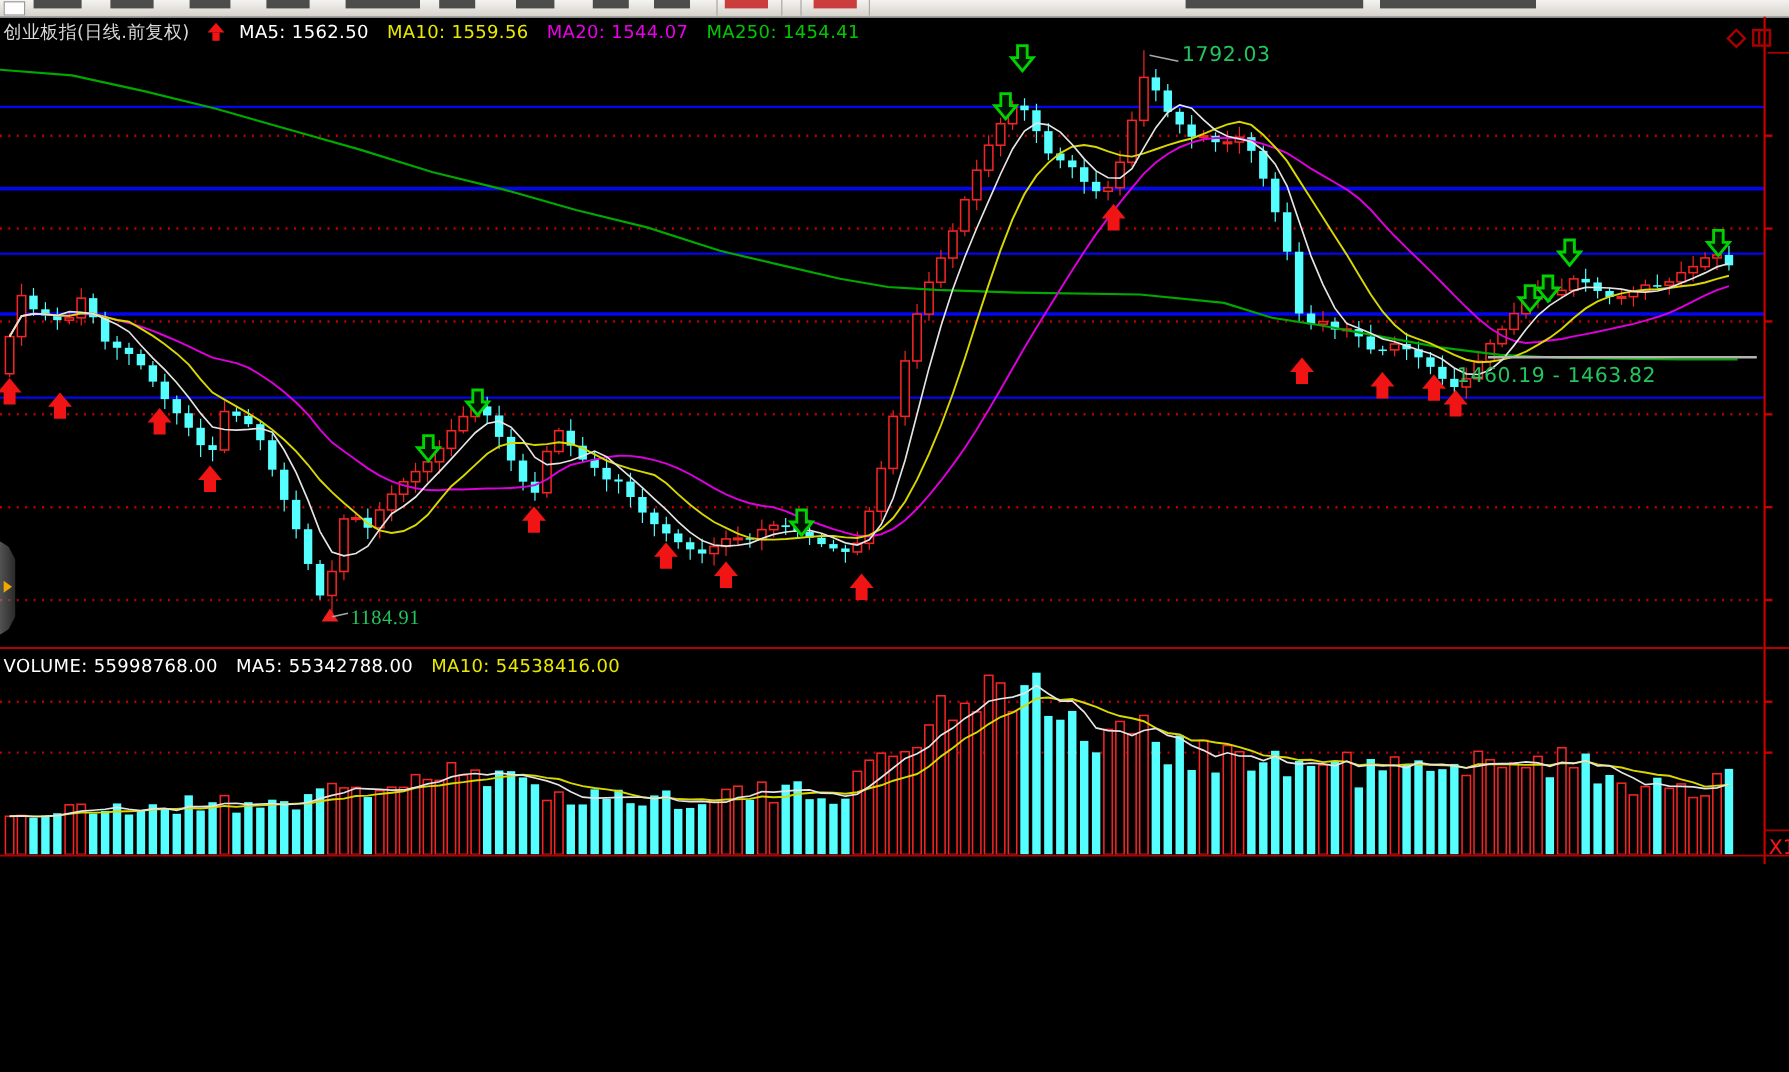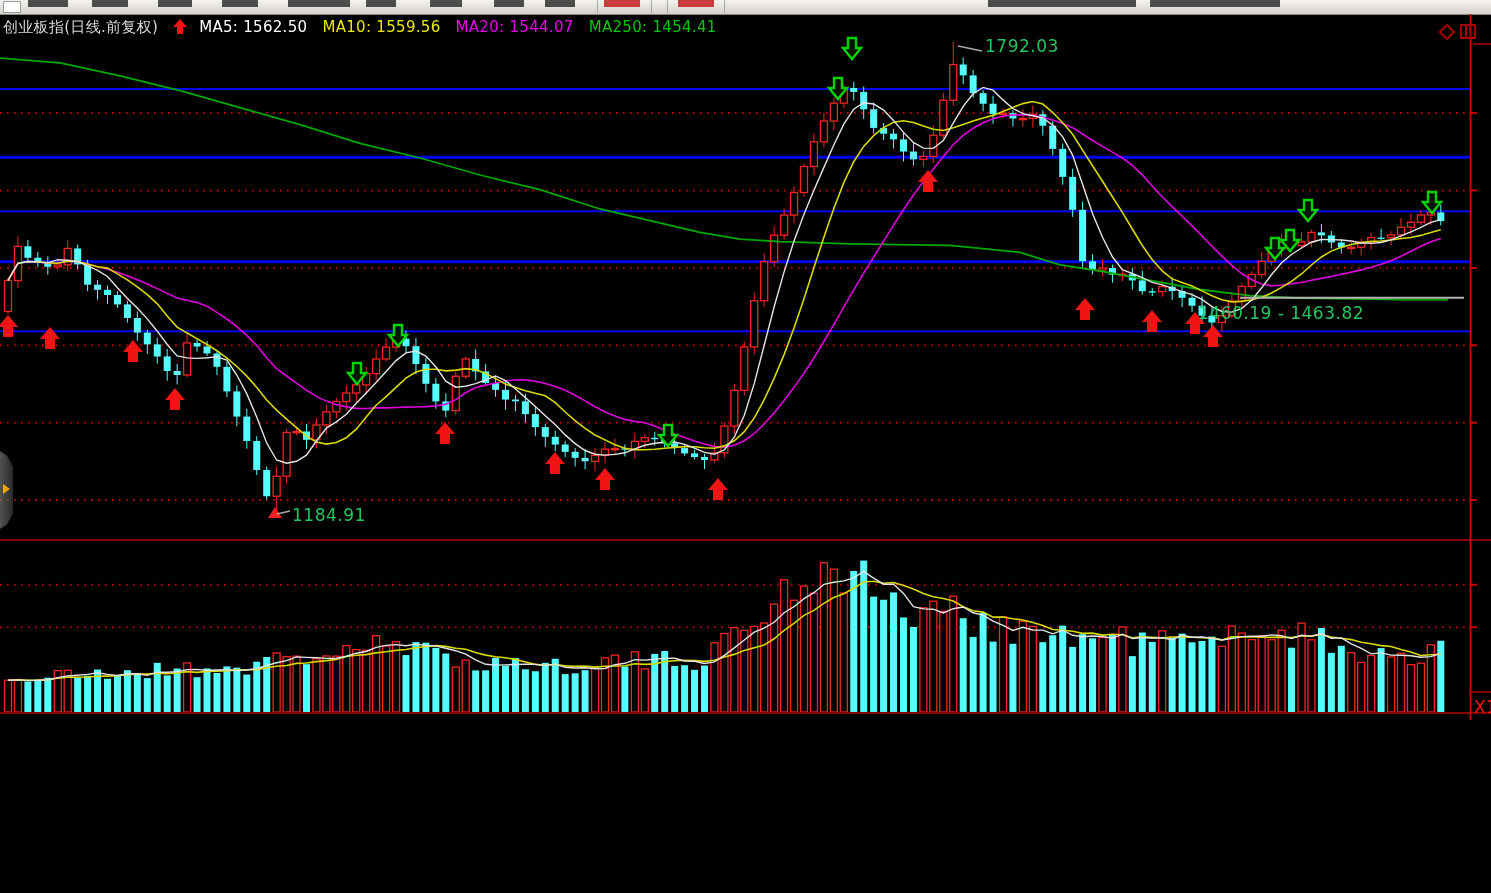--- a/index.html
+++ b/index.html
@@ -752,25 +752,30 @@
     </svg>
 
   <div class="h" style="left:3px;top:17px;">
     <span class="item" style="color:#d8d8d8;">创业板指(日线.前复权)</span><span class="arrw"><i class="tri"></i><i class="stem"></i></span>
     <span class="item" style="color: rgb(255, 255, 255);">MA5: 1562.50</span>
     <span class="item" style="color: rgb(232, 232, 0);">MA10: 1559.56</span>
     <span class="item" style="color: rgb(232, 0, 232);">MA20: 1544.07</span>
     <span class="item" style="color: rgb(0, 200, 0);">MA250: 1454.41</span>
   </div>
 
+  <div class="h" style="left:3px;top:546px;">
+    <span class="item" style="color: rgb(255, 255, 255);">VOLUME: 55998768.00</span>
+    <span class="item" style="color: rgb(255, 255, 255);">MA5: 55342788.00</span>
+    <span class="item" style="color: rgb(232, 232, 0);">MA10: 54538416.00</span>
+  </div>
 
 
   <div class="anno" style="left:985px;top:36px;">1792.03</div>
-  <div class="anno" style="left:292px;top:505px;">1184.91</div>
-  <div class="anno" style="left:1198px;top:303px;">1460.19 - 1463.82</div>
+  <div class="anno" style="left:292px;top:505px;font-family:Liberation Serif, serif;">1184.91</div>
+  <div class="anno" style="left:1198px;top:303px;padding-left:16px;">1460.19 - 1463.82</div>
 
   <div class="axlbl" style="left:1474px;top:697px;">X1</div>
   <div class="axlbl" style="left:1482px;top:753px;font-size:14px;">1</div>
 
   <div id="winicons">
     <span class="diam"></span><span class="wsq"></span>
   </div>
 
   <div id="handle">
     <span class="tri"></span>

